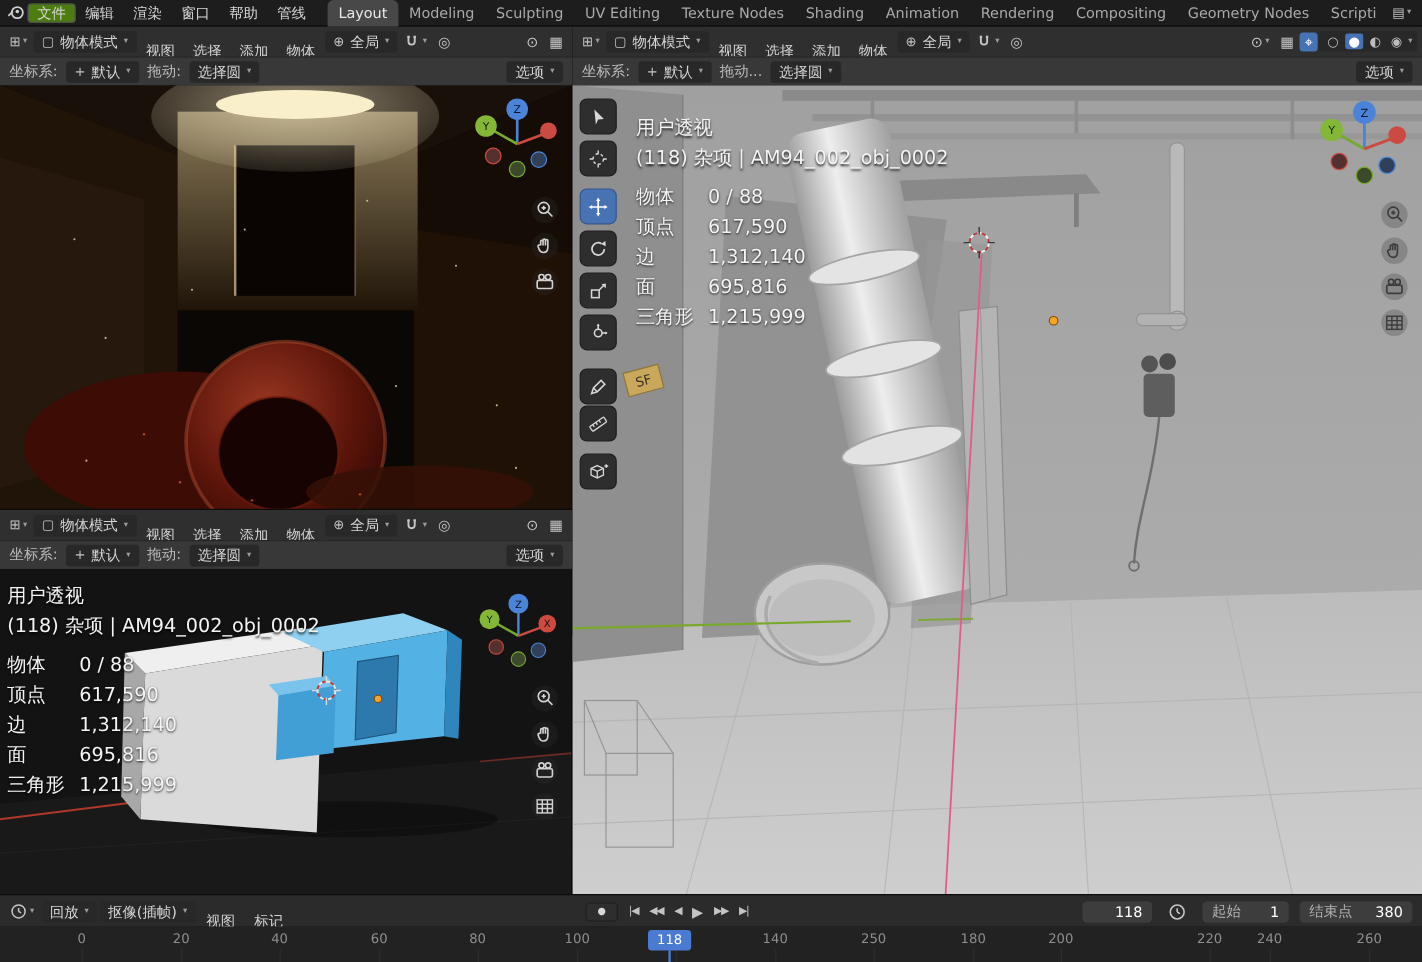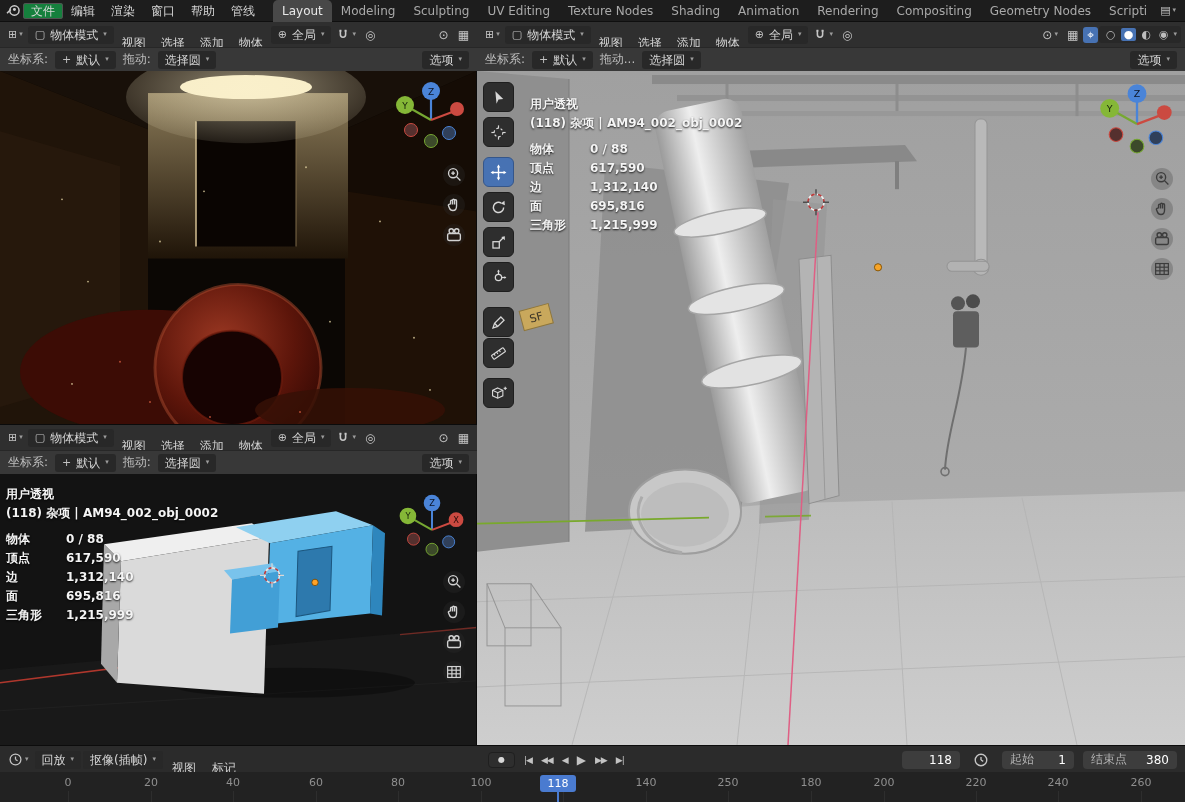--- a/index.html
+++ b/index.html
@@ -5,21 +5,21 @@
   *{margin:0;padding:0;box-sizing:border-box;}
   html,body{width:1185px;height:802px;overflow:hidden;background:#0e0e0e;}
   .app{position:relative;width:1185px;height:802px;background:#1c1c1c;
        font-family:"DejaVu Sans","Liberation Sans",sans-serif;font-size:12px;color:#d6d6d6;
        user-select:none;}
   
   .topbar{position:absolute;left:0;top:0;right:0;height:22px;background:#1d1d1d;
           border-bottom:1px solid #0f0f0f;display:flex;align-items:center;padding:0 6px;z-index:10;}
   .logo{width:20px;height:16px;display:flex;align-items:center;justify-content:center;margin-right:2px;}
   .mi{padding:2px 8px;border-radius:3px;line-height:1;white-space:nowrap;}
-  .mi.file{background:#15803d;box-shadow:inset 0 0 0 1px #525252;}
+  .mi.file{background:#4d7c0f;box-shadow:inset 0 0 0 1px #525252;}
   .tabs{display:flex;align-items:stretch;height:22px;margin-left:10px;}
   .tab{padding:4px 9px 3px;color:#a9a9a9;white-space:nowrap;border-radius:5px 5px 0 0;font-size:12px;}
   .tab.active{background:#484848;color:#e8e8e8;}
   .topbar-right{margin-left:auto;display:flex;align-items:center;gap:7px;padding-right:60px;}
   .caret{font-size:7px;color:#9c9c9c;line-height:1;}
   .ig{font-size:11px;color:#c2c2c2;line-height:1;}
   
   .editors{position:absolute;left:0;top:22px;right:0;bottom:57px;}
   .viewport{position:absolute;background:#262626;box-shadow:0 0 0 1px #0b0b0b;overflow:hidden;}
   .vp-topleft{left:0;top:0;width:477px;height:403px;}
@@ -36,21 +36,21 @@
   .hm{padding:3px 7px;line-height:1;white-space:nowrap;color:#d2d2d2;margin-top:16px;}
   .icb{display:inline-flex;align-items:center;gap:2px;padding:2px 4px;color:#c6c6c6;border-radius:3px;line-height:1;}
   .icb.blue{background:#4772b3;color:#fff;}
   .sp{flex:1;}
   .lbl{color:#bdbdbd;white-space:nowrap;}
   .shading{display:inline-flex;align-items:center;gap:2px;background:#282828;border-radius:3px;padding:2px 4px;}
   .shading .s{font-size:11px;color:#bdbdbd;padding:1px 3px;border-radius:2px;line-height:1;}
   .shading .s.on{background:#4772b3;color:#fff;}
   
   .stats{position:absolute;z-index:4;color:#f4f4f4;text-shadow:0 1px 2px rgba(0,0,0,.85);
-         line-height:1.5;pointer-events:none;font-size:12px;font-weight:bold;}
+         line-height:1.5;pointer-events:none;font-size:16px;}
   .stats .vn{margin-bottom:1px;}
   .stats .cl{margin-bottom:8px;}
   .sgrid{display:grid;grid-template-columns:48px auto;column-gap:12px;row-gap:1px;}
   .toolcol{position:absolute;left:6px;top:60px;width:33px;display:flex;flex-direction:column;z-index:4;}
   .tbtn{width:31px;height:30px;background:#2e2e2e;border:1px solid #1e1e1e;border-radius:6px;
         display:flex;align-items:center;justify-content:center;}
   .tbtn.on{background:#4772b3;border-color:#35568a;}
   .tbtn svg{width:19px;height:19px;}
   .gizmo{position:absolute;z-index:4;}
   .vicons{position:absolute;display:flex;flex-direction:column;gap:8px;z-index:4;align-items:center;}
@@ -782,20 +782,20 @@
     <span class="tick" style="left:131px">20</span>
     <span class="tick" style="left:213px">40</span>
     <span class="tick" style="left:296px">60</span>
     <span class="tick" style="left:378px">80</span>
     <span class="tick" style="left:461px">100</span>
     <span class="tick" style="left:543px">120</span>
     <span class="tick" style="left:626px">140</span>
     <span class="tick" style="left:708px">250</span>
     <span class="tick" style="left:791px">180</span>
     <span class="tick" style="left:864px">200</span>
-    <span class="tick" style="left:956px">220</span>
+    <span class="tick" style="left:988px">220</span>
     <span class="tick" style="left:1038px">240</span>
     <span class="tick" style="left:1121px">260</span>
     <div class="phline"></div>
     <div class="chip">118</div>
   </div>
 
 </div>
 
 </body></html>

